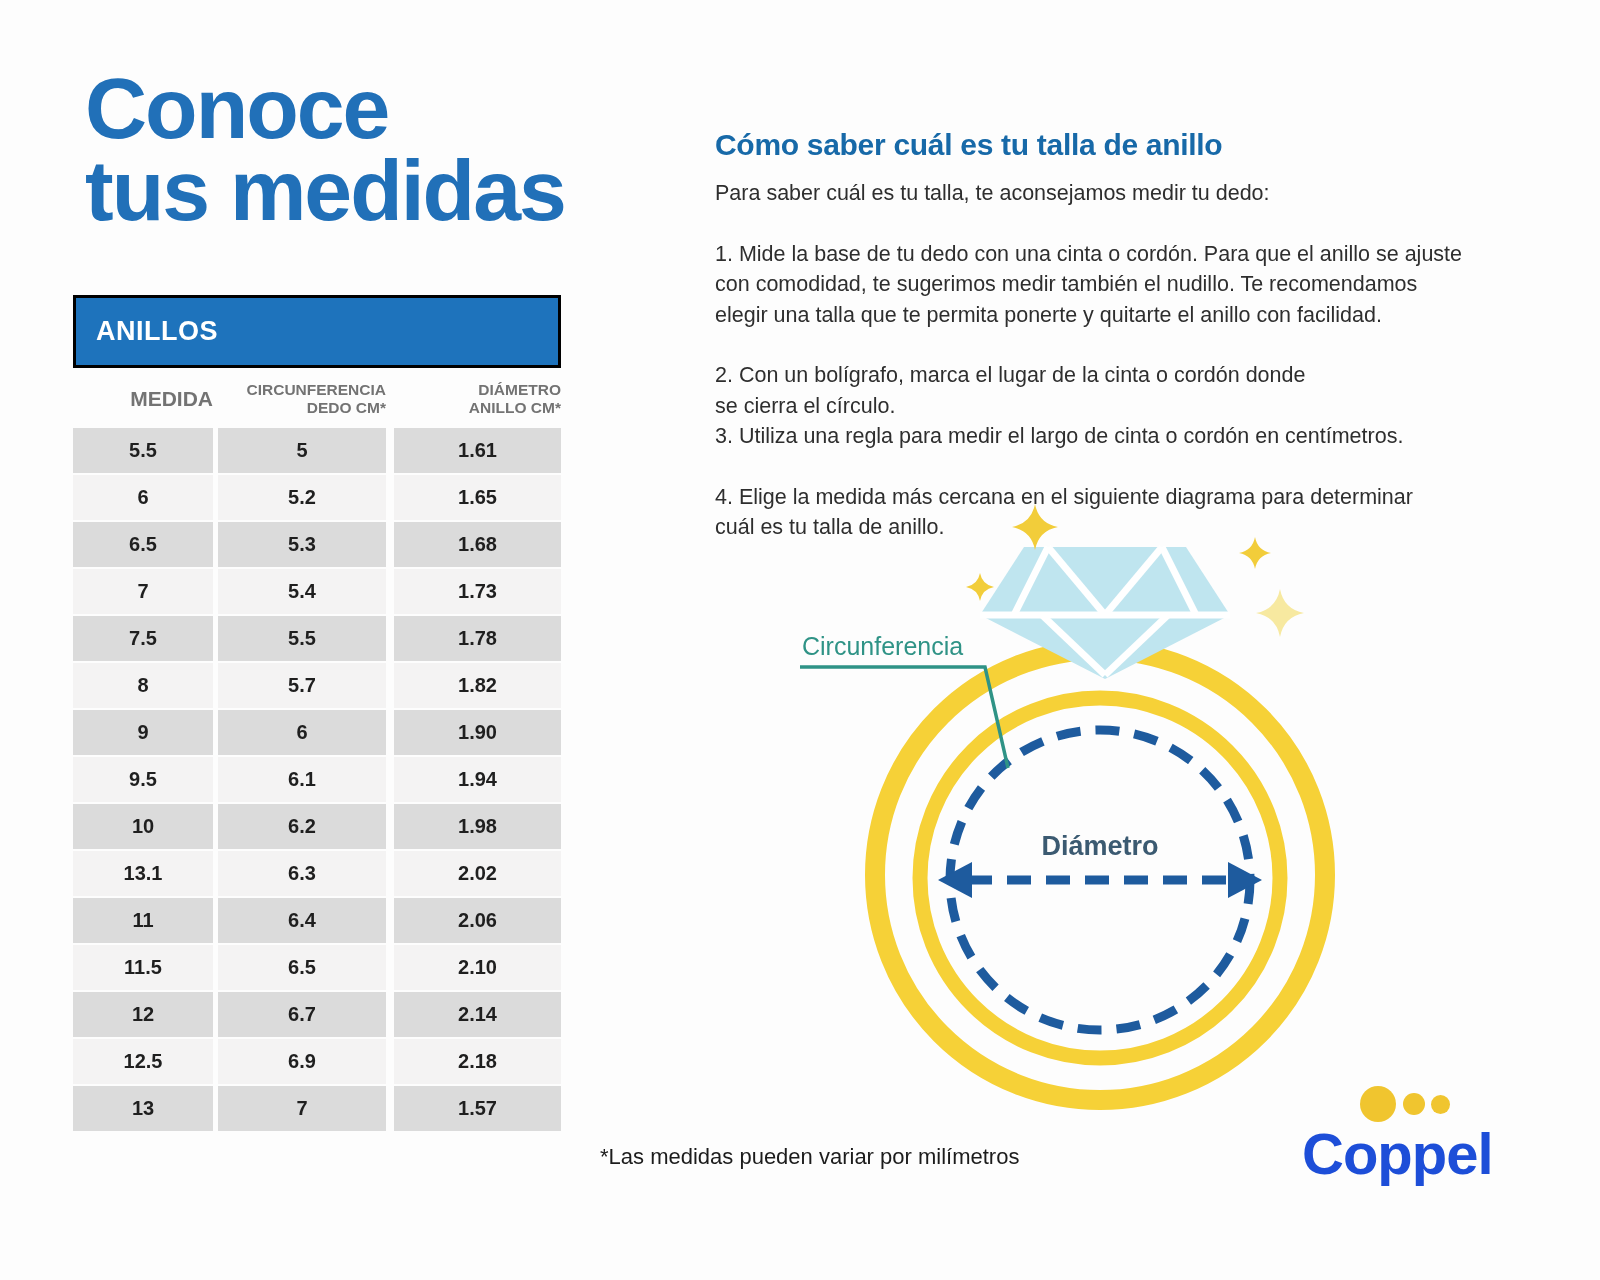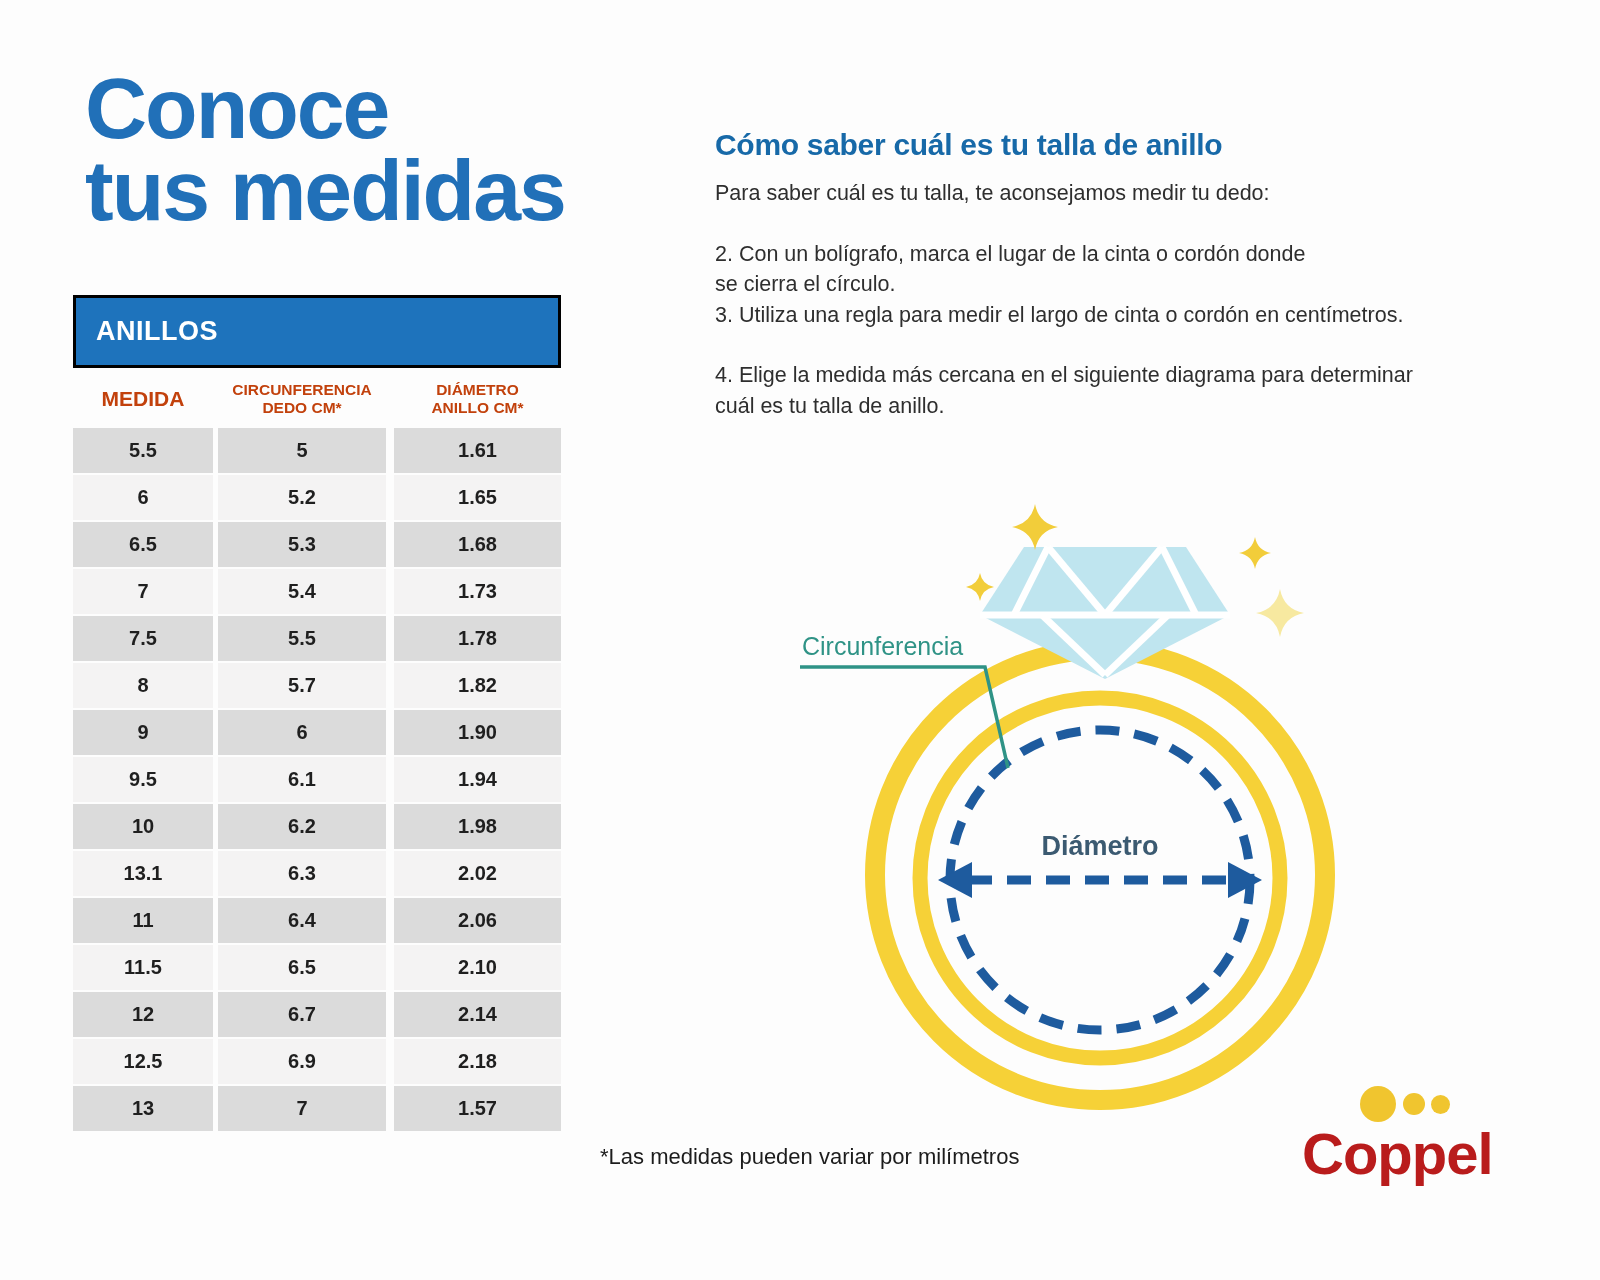--- a/index.html
+++ b/index.html
@@ -14,21 +14,21 @@
     color:#2170b8;
   }
   
   .size-table{position:absolute;left:73px;top:295px;width:488px;}
   .thead{
     height:73px;background:#1e73bc;border:3px solid #000000;
     display:flex;align-items:center;padding-left:20px;box-sizing:border-box;
     color:#ffffff;font-size:27px;font-weight:700;letter-spacing:0.5px;
   }
   .cols{display:flex;align-items:center;height:54px;margin-top:4px;}
-  .colh{text-align:center;font-weight:700;color:#c2410c;white-space:pre-line;line-height:1.15;}
+  .colh{text-align:right;font-weight:700;color:#737373;white-space:pre-line;line-height:1.15;}
   .tc0{width:140px;margin-right:5px;}
   .tc1{width:168px;margin-right:8px;}
   .tc2{width:167px;}
   .colh.tc0{font-size:21px;}
   .colh.tc1,.colh.tc2{font-size:15.5px;}
   .trow{display:flex;margin-top:2px;height:45px;}
   .tcell{
     display:flex;align-items:center;justify-content:center;
     font-size:20px;font-weight:700;color:#1f1f1f;
   }
@@ -47,21 +47,21 @@
   .diagram{position:absolute;left:790px;top:495px;width:680px;height:650px;}
   
   .footnote{position:absolute;left:600px;top:1144px;font-size:22px;color:#1c1c1c;}
   
   .logo{position:absolute;left:1302px;top:1086px;width:220px;}
   .logo-dots{display:flex;align-items:center;margin-left:58px;}
   .logo-dots .d1{width:36px;height:36px;border-radius:50%;background:#f0c52f;}
   .logo-dots .d2{width:22px;height:22px;border-radius:50%;background:#f0c52f;margin-left:7px;}
   .logo-dots .d3{width:19px;height:19px;border-radius:50%;background:#f0c52f;margin-left:6px;}
   .logo-text{
-    font-size:58px;font-weight:700;color:#b91c1c;letter-spacing:-1px;margin-top:-2px;
+    font-size:58px;font-weight:700;color:#1d4ed8;letter-spacing:-1px;margin-top:-2px;
   }
 </style>
 </head>
 <body>
 
 <div class="main-title">
   <div>Conoce</div>
   <div>tus medidas</div>
 </div>
 
@@ -151,20 +151,23 @@
         <div class="tcell tc0">13</div>
         <div class="tcell tc1">7</div>
         <div class="tcell tc2">1.57</div>
       </div>
     </div>
 </div>
 
 <div class="instructions">
   <h2>Cómo saber cuál es tu talla de anillo</h2>
   <p>Para saber cuál es tu talla, te aconsejamos medir tu dedo:</p>
+  <p>1. Mide la base de tu dedo con una cinta o cordón. Para que el anillo se ajuste
+con comodidad, te sugerimos medir también el nudillo. Te recomendamos
+elegir una talla que te permita ponerte y quitarte el anillo con facilidad.</p>
   <p class="tight">2. Con un bolígrafo, marca el lugar de la cinta o cordón donde
 se cierra el círculo.</p>
   <p>3. Utiliza una regla para medir el largo de cinta o cordón en centímetros.</p>
   <p>4. Elige la medida más cercana en el siguiente diagrama para determinar
 cuál es tu talla de anillo.</p>
 </div>
 
 <div class="diagram">
   <svg width="680" height="650" viewBox="0 0 680 650">
     <defs>

